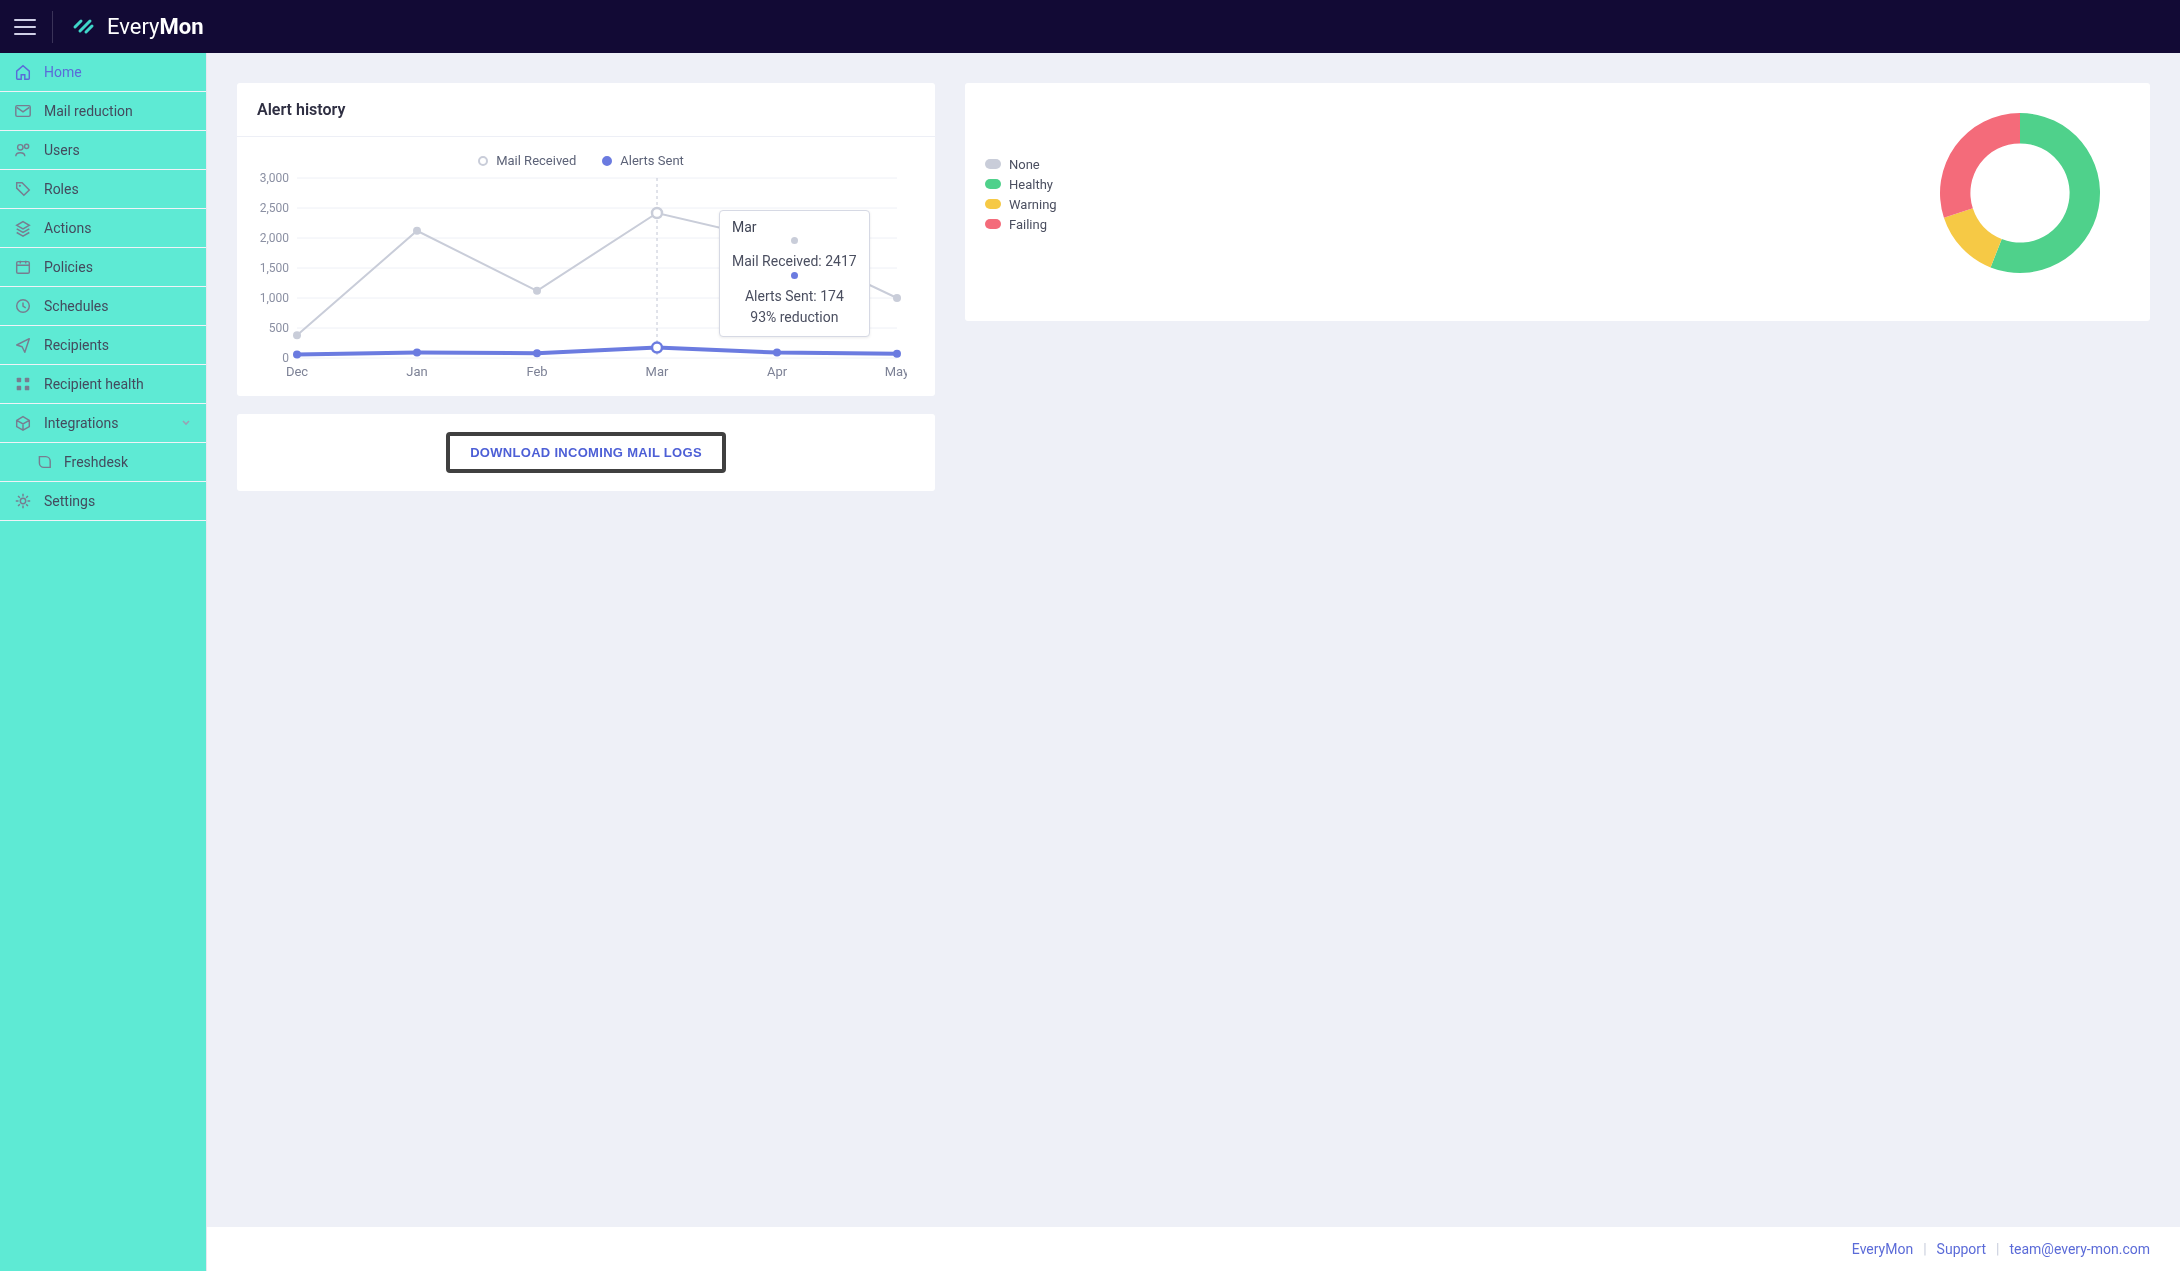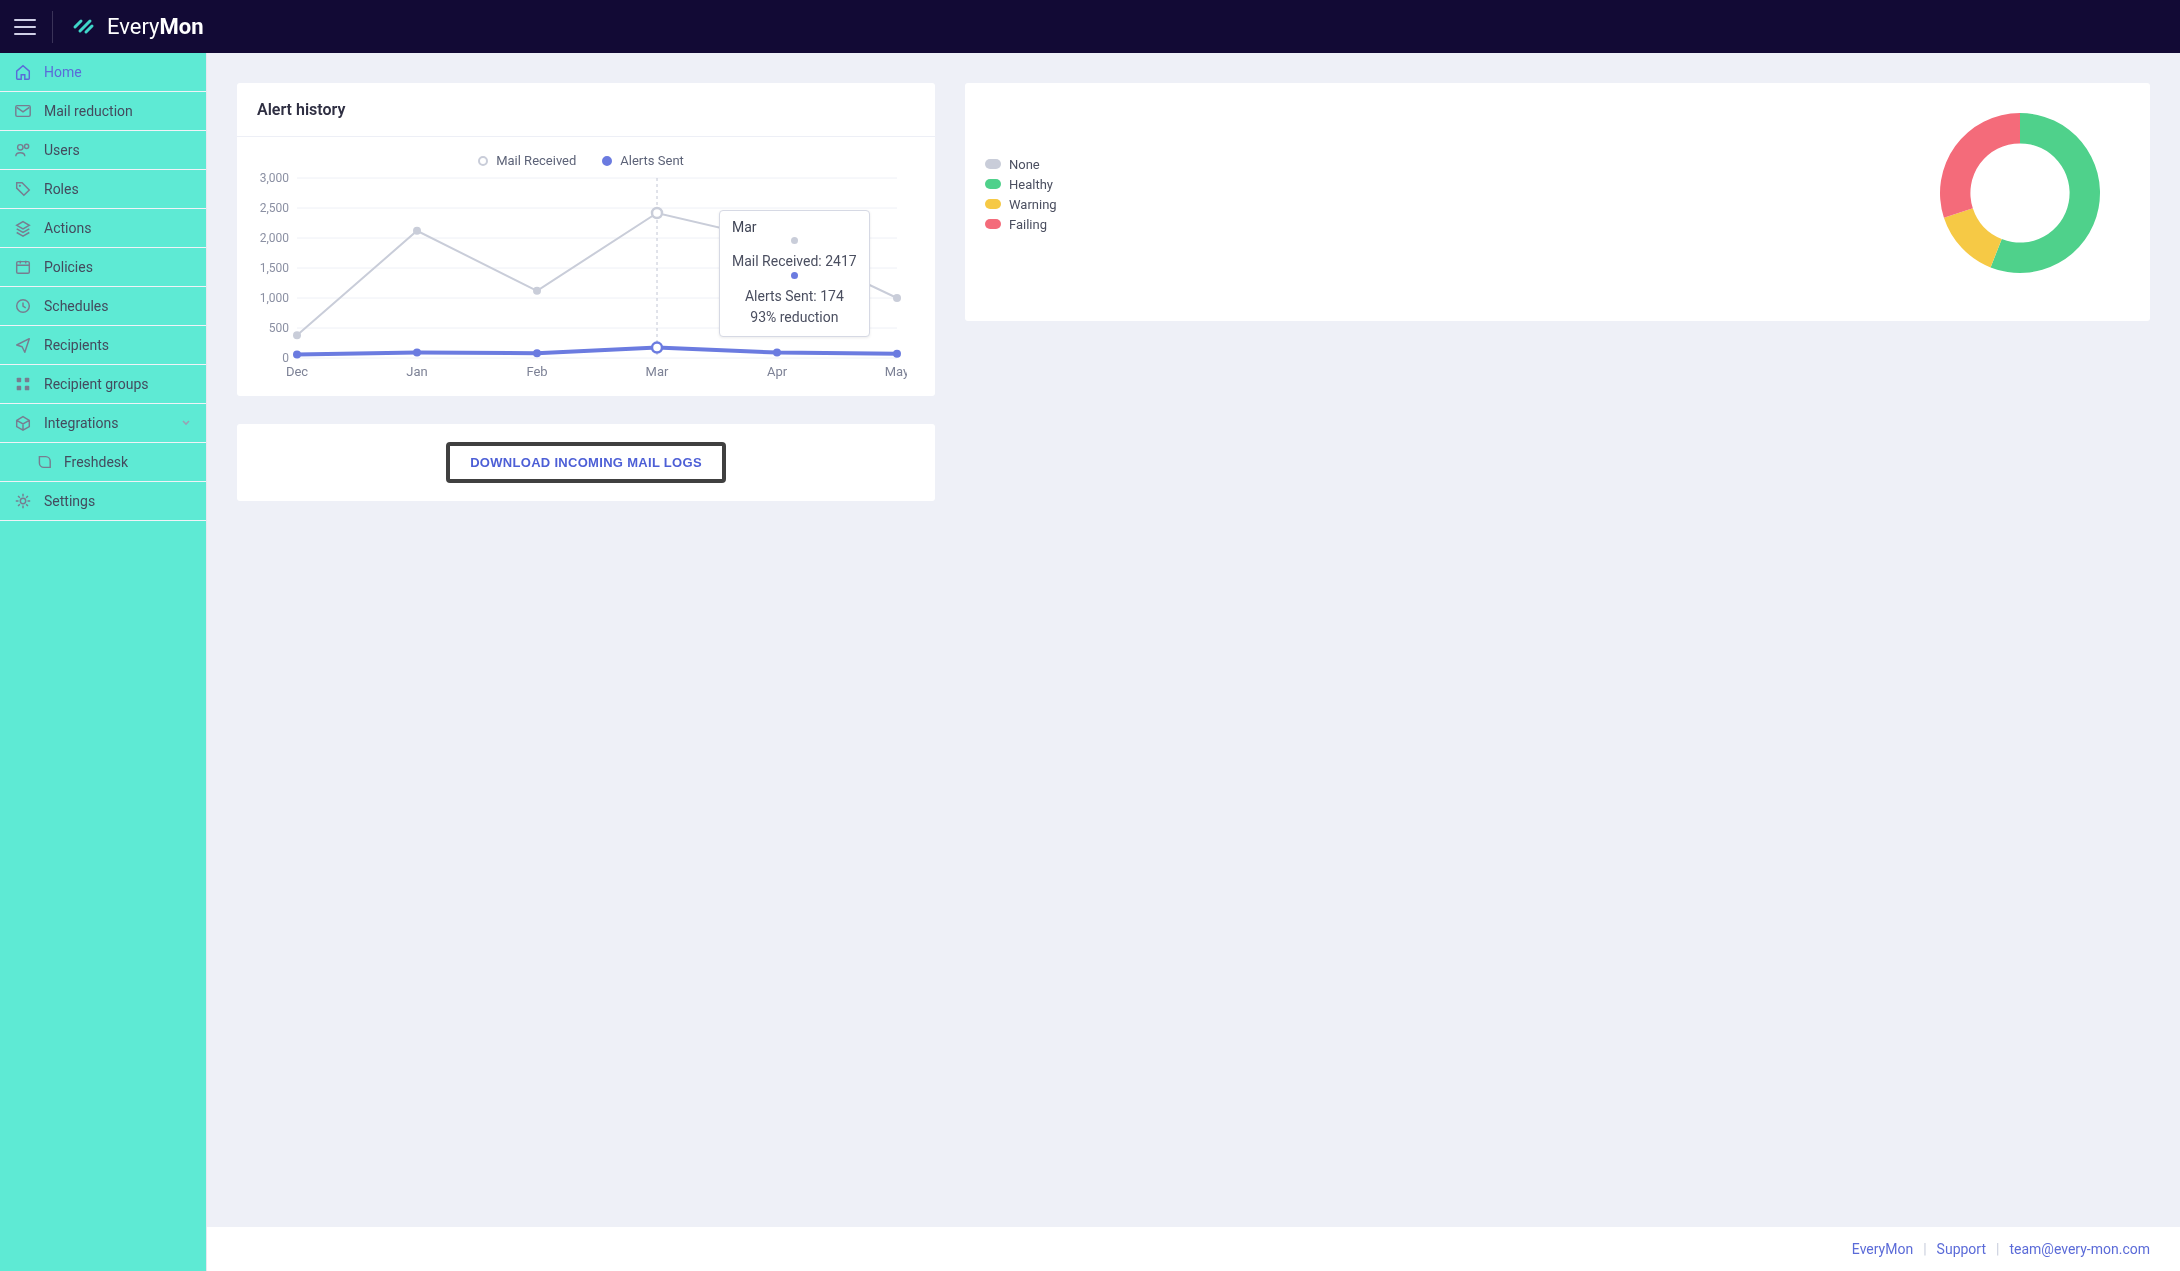--- a/index.html
+++ b/index.html
@@ -27,21 +27,21 @@
 
 
 .nav-item { display:flex; align-items:center; gap:12px; padding:10px 14px; font-size:14px; color:#444b5e; cursor:pointer; border-bottom:1px solid #f1f2f7; position:relative; }
 .nav-item.active { color:#5b6bd8; }
 .nav-item .ico { width:18px; height:18px; display:flex; align-items:center; justify-content:center; color:#777d90; flex-shrink:0; }
 .nav-item.active .ico { color:#5b6bd8; }
 .nav-item.sub { padding-left:34px; }
 .nav-item .chev { margin-left:auto; color:#9aa0b3; }
 
 
-.col-left { flex:0 0 698px; display:flex; flex-direction:column; gap:28px; }
+.col-left { flex:0 0 698px; display:flex; flex-direction:column; gap:18px; }
 .col-right { flex:1; }
 .card { background:#fff; border-radius:3px; }
 .card-h { padding:17px 20px; font-size:16px; font-weight:600; color:#2f2f42; border-bottom:1px solid #edeff6; }
 .card-body { position:relative; }
 
 
 .chart-wrap { padding:10px 20px 10px 10px; }
 .chart-legend { display:flex; justify-content:center; gap:26px; font-size:13px; color:#5d6378; padding:6px 0 4px; }
 .chart-legend .lg { display:flex; align-items:center; gap:8px; }
 .dot { width:10px; height:10px; border-radius:50%; border:2px solid; background:#fff; }
@@ -164,21 +164,21 @@
         </div>
         <div class="nav-item">
           <span class="ico">
             <svg width="18" height="18" viewBox="0 0 20 20" fill="currentColor">
               <rect x="3" y="3" width="5" height="5" rx="1"></rect>
               <rect x="12" y="3" width="5" height="5" rx="1"></rect>
               <rect x="3" y="12" width="5" height="5" rx="1"></rect>
               <rect x="12" y="12" width="5" height="5" rx="1"></rect>
             </svg>
           </span>
-          <span>Recipient groups</span>
+          <span>Recipient health</span>
         </div>
         <div class="nav-item">
           <span class="ico">
             <svg width="18" height="18" viewBox="0 0 20 20">
               <path d="M10 3l7 4v7l-7 4-7-4V7z M3 7l7 4 7-4 M10 11v7" fill="none" stroke="currentColor" stroke-width="1.6"></path>
             </svg>
           </span>
           <span>Integrations</span>
           <span class="chev"><svg width="12" height="12" viewBox="0 0 12 12">
               <path d="M3 5l3 3 3-3" fill="none" stroke="currentColor" stroke-width="1.6"></path>

